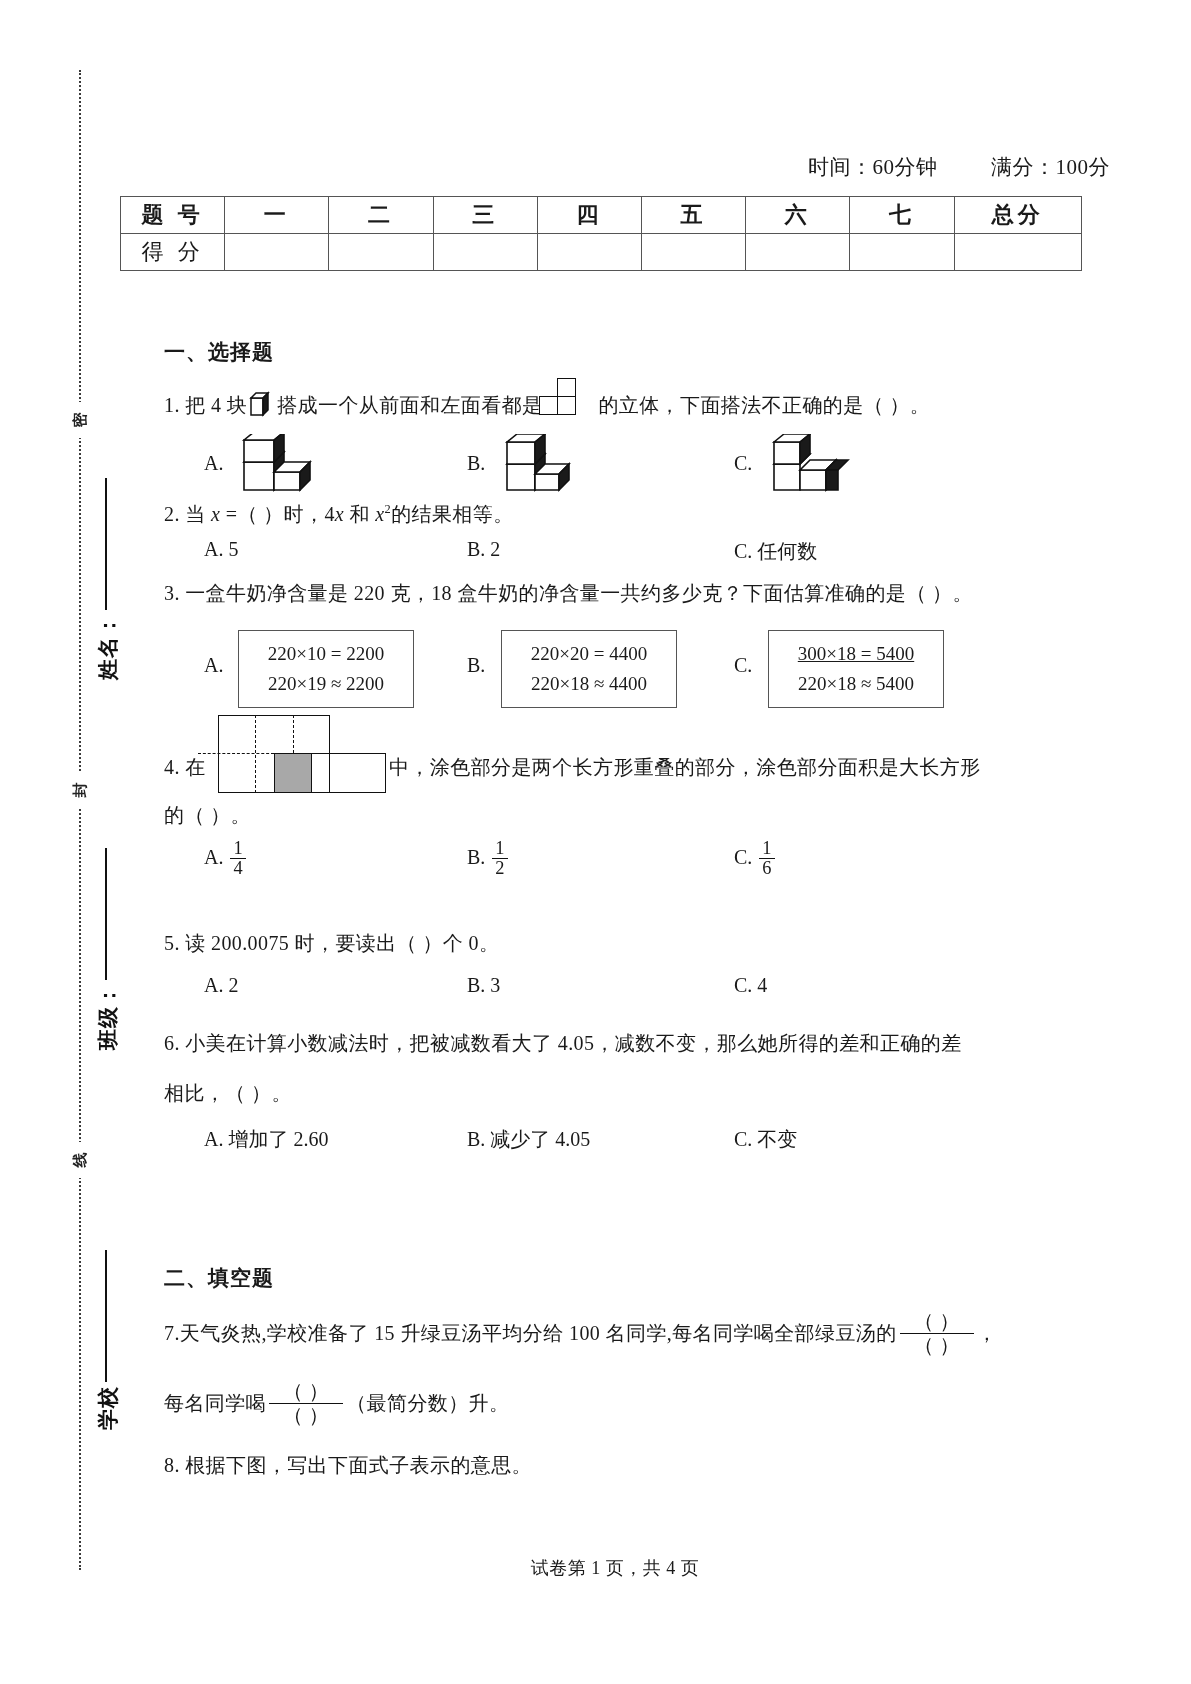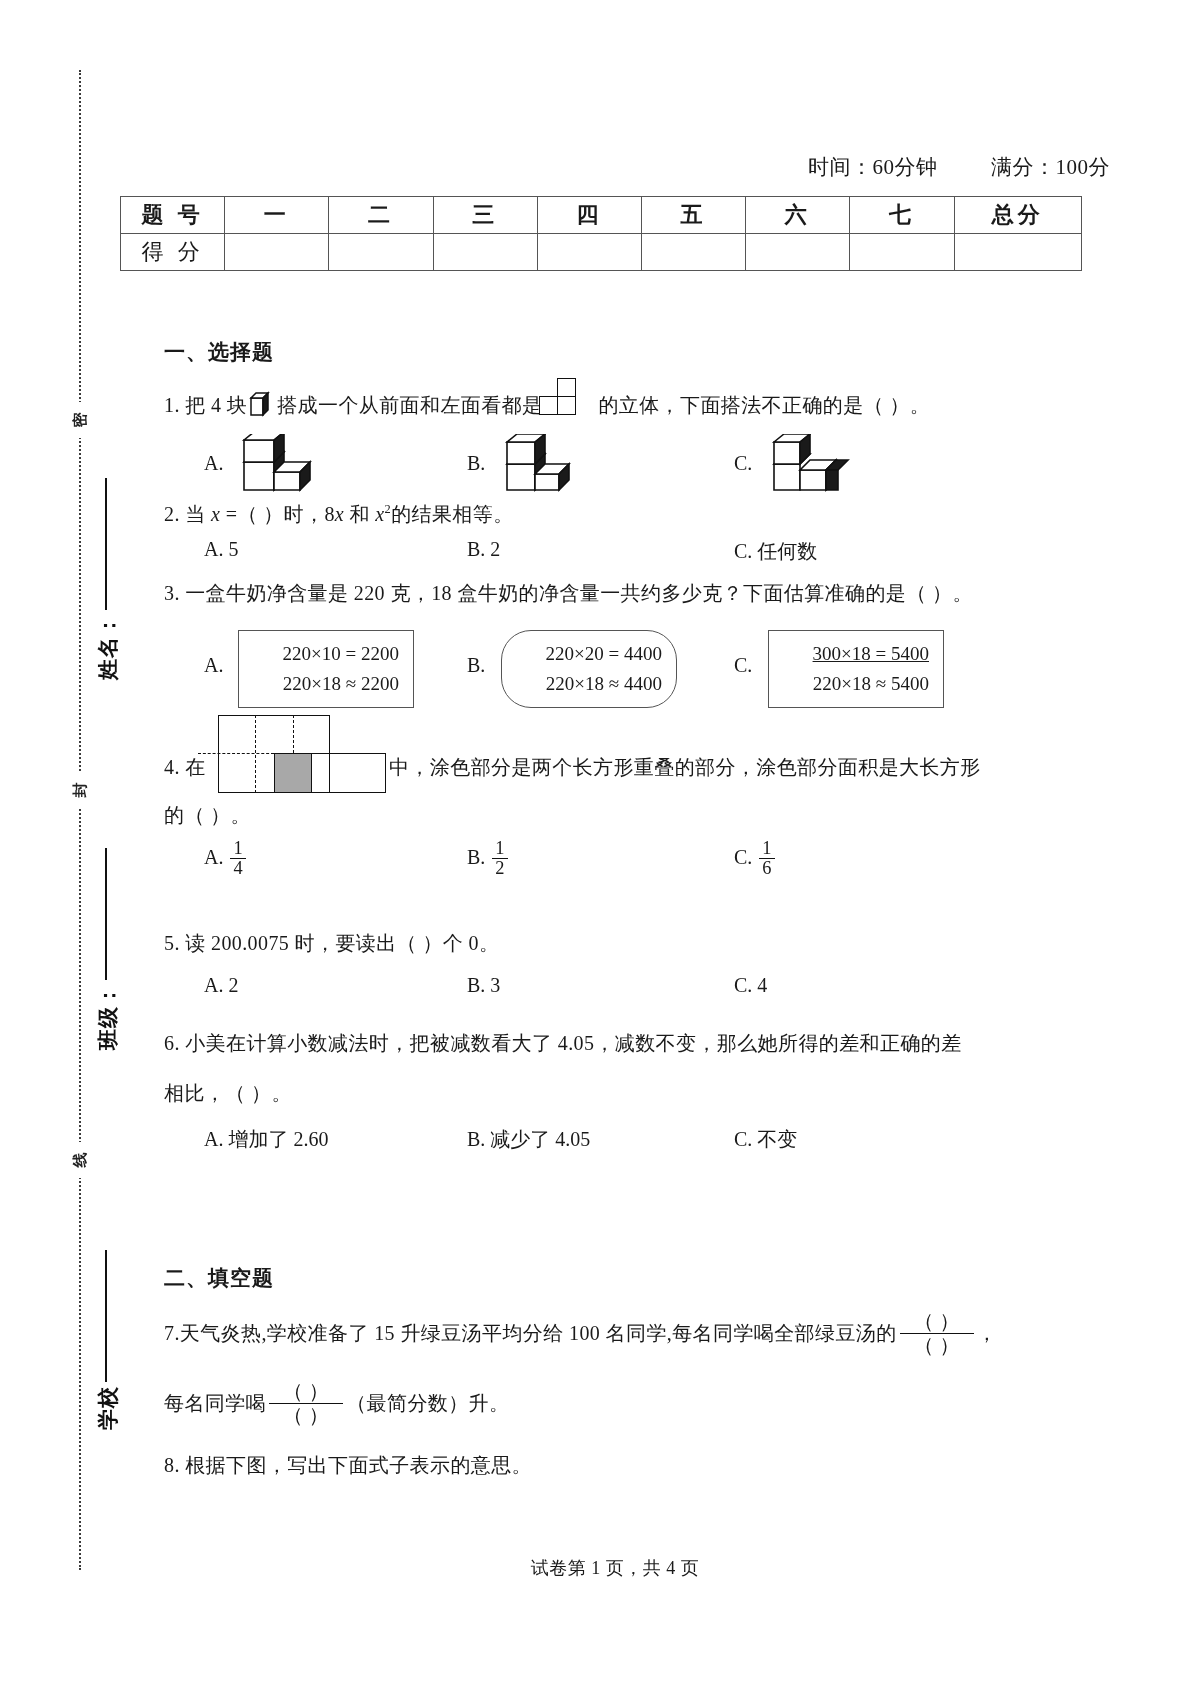--- a/index.html
+++ b/index.html
@@ -155,21 +155,21 @@
   .sq{position:absolute;border:1.6px solid #111;box-sizing:border-box;background:#fff;}
 
   
   .formula-box{
     position:absolute;
     border:1.4px solid #555;
     background:#fff;
     padding:8px 14px;
     font-size:19px;
     line-height:30px;
-    text-align:right;
+    text-align:center;
     white-space:nowrap;
   }
   .opt-letter{
     position:absolute;font-size:20px;
   }
 
   
   #overlap-figure{
     position:absolute;left:108px;top:715px;width:170px;height:80px;
   }
@@ -309,21 +309,21 @@
         <polygon points="32,36 42,26 68,26 58,36" fill="#fff" stroke="#111" stroke-width="1.6"></polygon>
         <polygon points="58,36 68,26 68,46 58,56" fill="#1a1a1a" stroke="#111" stroke-width="1.6"></polygon>
         <polygon points="58,36 68,26 80,26 70,36" fill="#1a1a1a" stroke="#111" stroke-width="1.6"></polygon>
         <polygon points="58,36 70,36 70,56 58,56" fill="#1a1a1a" stroke="#111" stroke-width="1.6"></polygon>
       </svg>
     </span>
   </div>
 
   <div class="qline" style="left:54px;top:494px;">
     <span>2.</span>
-    <span>当 </span><span class="ital">x</span><span> =（    ）时，8</span><span class="ital">x</span><span> 和 </span><span class="ital">x</span><sup>2</sup><span>的结果相等。</span>
+    <span>当 </span><span class="ital">x</span><span> =（    ）时，4</span><span class="ital">x</span><span> 和 </span><span class="ital">x</span><sup>2</sup><span>的结果相等。</span>
   </div>
   <div class="opt-row" style="top:538px;">
     <span class="opt opt-a">
       <span>A.</span>
       <span>5</span>
     </span>
     <span class="opt opt-b">
       <span>B.</span>
       <span>2</span>
     </span>
@@ -335,25 +335,25 @@
 
   <div class="qline" style="left:54px;top:578px;">
     <span>3.</span>
     <span>一盒牛奶净含量是 220 克，18 盒牛奶的净含量一共约多少克？下面估算准确的是（    ）。</span>
   </div>
 
   <div class="opt-row" style="top:630px;height:70px;">
     <span class="opt-letter" style="left:40px;top:24px;">A.</span>
     <span class="formula-box" style="left:74px;top:0;width:146px;">
       <span style="display:block;">220×10 = 2200</span>
-      <span style="display:block;">220×18 ≈ 2200</span>
+      <span style="display:block;">220×19 ≈ 2200</span>
     </span>
 
     <span class="opt-letter" style="left:303px;top:24px;">B.</span>
-    <span class="formula-box" style="left:337px;top:0;width:146px;border-radius:30px;">
+    <span class="formula-box" style="left:337px;top:0;width:146px;">
       <span style="display:block;">220×20 = 4400</span>
       <span style="display:block;">220×18 ≈ 4400</span>
     </span>
 
     <span class="opt-letter" style="left:570px;top:24px;">C.</span>
     <span class="formula-box" style="left:604px;top:0;width:146px;">
       <span style="display:block;text-decoration:underline;">300×18 = 5400</span>
       <span style="display:block;">220×18 ≈ 5400</span>
     </span>
   </div>

